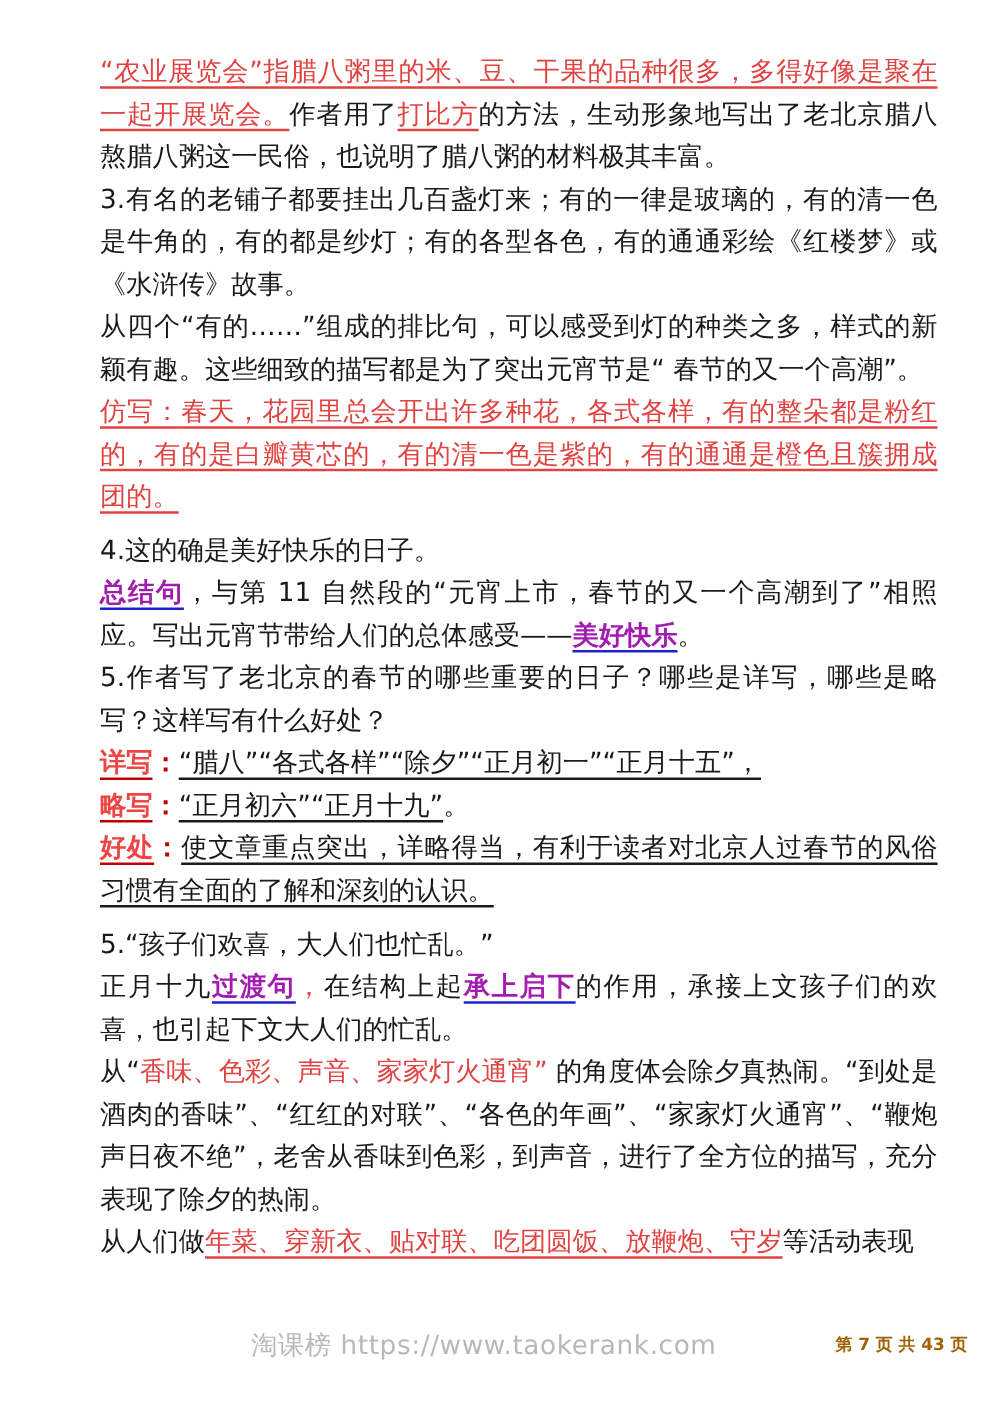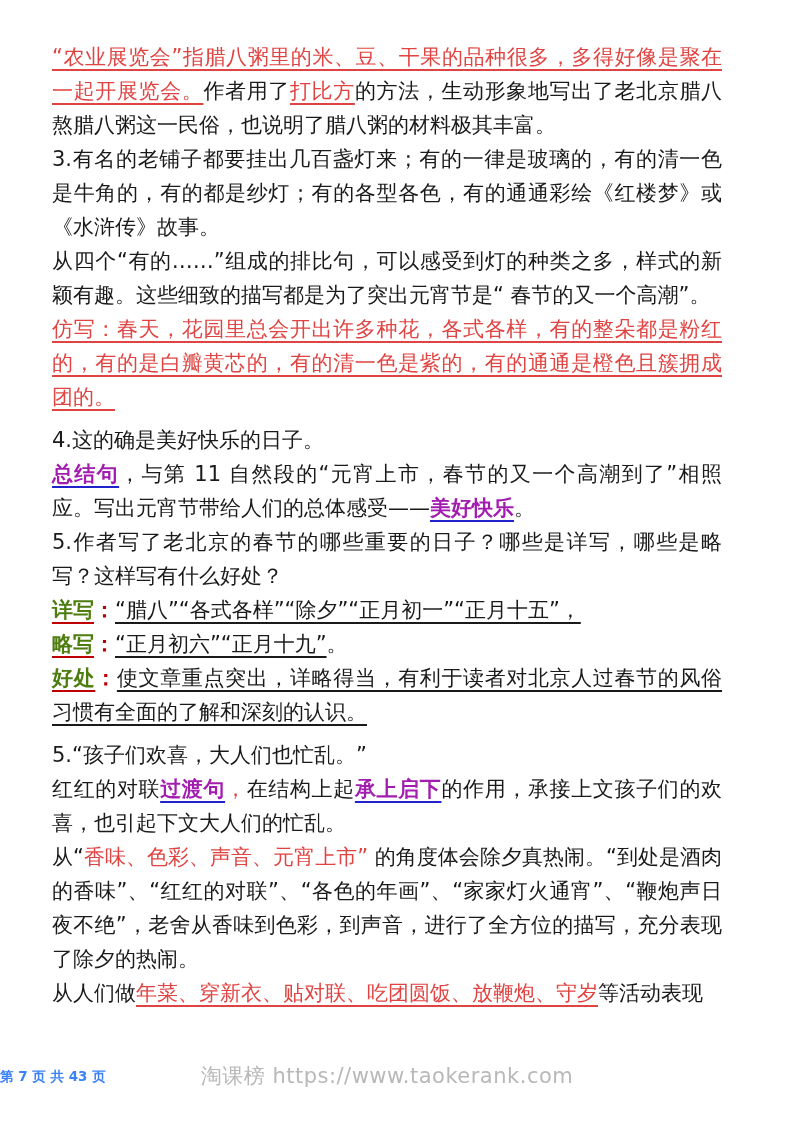--- a/index.html
+++ b/index.html
@@ -15,41 +15,41 @@
     font-family: "DejaVu Sans", "Liberation Sans", sans-serif;
   }
   .page {
     position: absolute;
     left: 0; top: 0;
     width: 793px; height: 1122px;
     background: #ffffff;
   }
   .doc-body {
     position: absolute;
-    left: 52px;
+    left: 80px;
     top: 40px;
     width: 670px;
     color: #1a1a1a;
     font-size: 21px;
     line-height: 34px;
     text-align: justify;
   }
   p.para {
     margin: 0;
     padding: 0;
   }
   p.para.spaced { margin-top: 9px; }
 
   
   .s-k  { color: #1a1a1a; }
   .s-ku { color: #1a1a1a; text-decoration: underline; text-decoration-thickness: 1.5px; text-underline-offset: 5px; }
   .s-r  { color: #e04442; }
   .s-ru { color: #e04442; text-decoration: underline; text-decoration-color: #e04442; text-decoration-thickness: 1.5px; text-underline-offset: 5px; }
   .s-rb { color: #c00000; font-weight: 700; }
-  .s-rbu{ color: #4d7c0f; font-weight: 700; text-decoration: underline; text-decoration-color: #c00000; text-decoration-thickness: 1.5px; text-underline-offset: 5px; }
+  .s-rbu{ color: #ef4444; font-weight: 700; text-decoration: underline; text-decoration-color: #c00000; text-decoration-thickness: 1.5px; text-underline-offset: 5px; }
   .s-bbu{ color: #a21caf; font-weight: 700; text-decoration: underline; text-decoration-color: #2222cc; text-decoration-thickness: 1.5px; text-underline-offset: 5px; }
 
   .footer {
     position: absolute;
     left: 0;
     top: 1058px;
     width: 774px;
     height: 36px;
   }
   .watermark {
@@ -59,22 +59,22 @@
     text-align: center;
     color: #b8b8b8;
     font-size: 21px;
     line-height: 36px;
     letter-spacing: 0.5px;
   }
   .page-num {
     position: absolute;
     left: 0; top: 0;
     width: 100%;
-    text-align: left;
-    color: #3b82f6;
+    text-align: right;
+    color: #a16207;
     font-size: 13.5px;
     line-height: 36px;
     font-weight: 600;
   }
 </style>
 </head>
 <body>
 
 <div class="page">
   <div class="doc-body">
@@ -82,22 +82,22 @@
       <p class="para"><span class="s-k">3.有名的老铺子都要挂出几百盏灯来；有的一律是玻璃的，有的清一色是牛角的，有的都是纱灯；有的各型各色，有的通通彩绘《红楼梦》或《水浒传》故事。</span></p>
       <p class="para"><span class="s-k">从四个“有的……”组成的排比句，可以感受到灯的种类之多，样式的新颖有趣。这些细致的描写都是为了突出元宵节是“ 春节的又一个高潮”。</span></p>
       <p class="para"><span class="s-ru">仿写：</span><span class="s-ru">春天，花园里总会开出许多种花，各式各样，有的整朵都是粉红的，有的是白瓣黄芯的，有的清一色是紫的，有的通通是橙色且簇拥成团的。</span></p>
       <p class="para spaced"><span class="s-k">4.这的确是美好快乐的日子。</span></p>
       <p class="para"><span class="s-bbu">总结句</span><span class="s-k">，与第 11 自然段的“元宵上市，春节的又一个高潮到了”相照应。写出元宵节带给人们的总体感受——</span><span class="s-bbu">美好快乐</span><span class="s-k">。</span></p>
       <p class="para"><span class="s-k">5.作者写了老北京的春节的哪些重要的日子？哪些是详写，哪些是略写？这样写有什么好处？</span></p>
       <p class="para"><span class="s-rbu">详写</span><span class="s-rb">：</span><span class="s-ku">“腊八”“各式各样”“除夕”“正月初一”“正月十五”，</span></p>
       <p class="para"><span class="s-rbu">略写</span><span class="s-rb">：</span><span class="s-ku">“正月初六”“正月十九”</span><span class="s-k">。</span></p>
       <p class="para"><span class="s-rbu">好处</span><span class="s-rb">：</span><span class="s-ku">使文章重点突出，详略得当，有利于读者对北京人过春节的风俗习惯有全面的了解和深刻的认识。</span></p>
       <p class="para spaced"><span class="s-k">5.“孩子们欢喜，大人们也忙乱。”</span></p>
-      <p class="para"><span class="s-k">红红的对联</span><span class="s-bbu">过渡句</span><span class="s-r">，</span><span class="s-k">在结构上起</span><span class="s-bbu">承上启下</span><span class="s-k">的作用，承接上文孩子们的欢喜，也引起下文大人们的忙乱。</span></p>
-      <p class="para"><span class="s-k">从“</span><span class="s-r">香味、色彩、声音、元宵上市”</span><span class="s-k"> 的角度体会除夕真热闹。“到处是酒肉的香味”、“红红的对联”、“各色的年画”、“家家灯火通宵”、“鞭炮声日夜不绝”，老舍从香味到色彩，到声音，进行了全方位的描写，充分表现了除夕的热闹。</span></p>
+      <p class="para"><span class="s-k">正月十九</span><span class="s-bbu">过渡句</span><span class="s-r">，</span><span class="s-k">在结构上起</span><span class="s-bbu">承上启下</span><span class="s-k">的作用，承接上文孩子们的欢喜，也引起下文大人们的忙乱。</span></p>
+      <p class="para"><span class="s-k">从“</span><span class="s-r">香味、色彩、声音、家家灯火通宵”</span><span class="s-k"> 的角度体会除夕真热闹。“到处是酒肉的香味”、“红红的对联”、“各色的年画”、“家家灯火通宵”、“鞭炮声日夜不绝”，老舍从香味到色彩，到声音，进行了全方位的描写，充分表现了除夕的热闹。</span></p>
       <p class="para"><span class="s-k">从人们做</span><span class="s-ru">年菜、穿新衣、贴对联、吃团圆饭、放鞭炮、守岁</span><span class="s-k">等活动表现</span></p>
     </div>
 
   <div class="footer">
     <div class="watermark">淘课榜 https://www.taokerank.com</div>
     <div class="page-num">第 7 页 共 43 页</div>
   </div>
 </div>
 
 </body></html>

